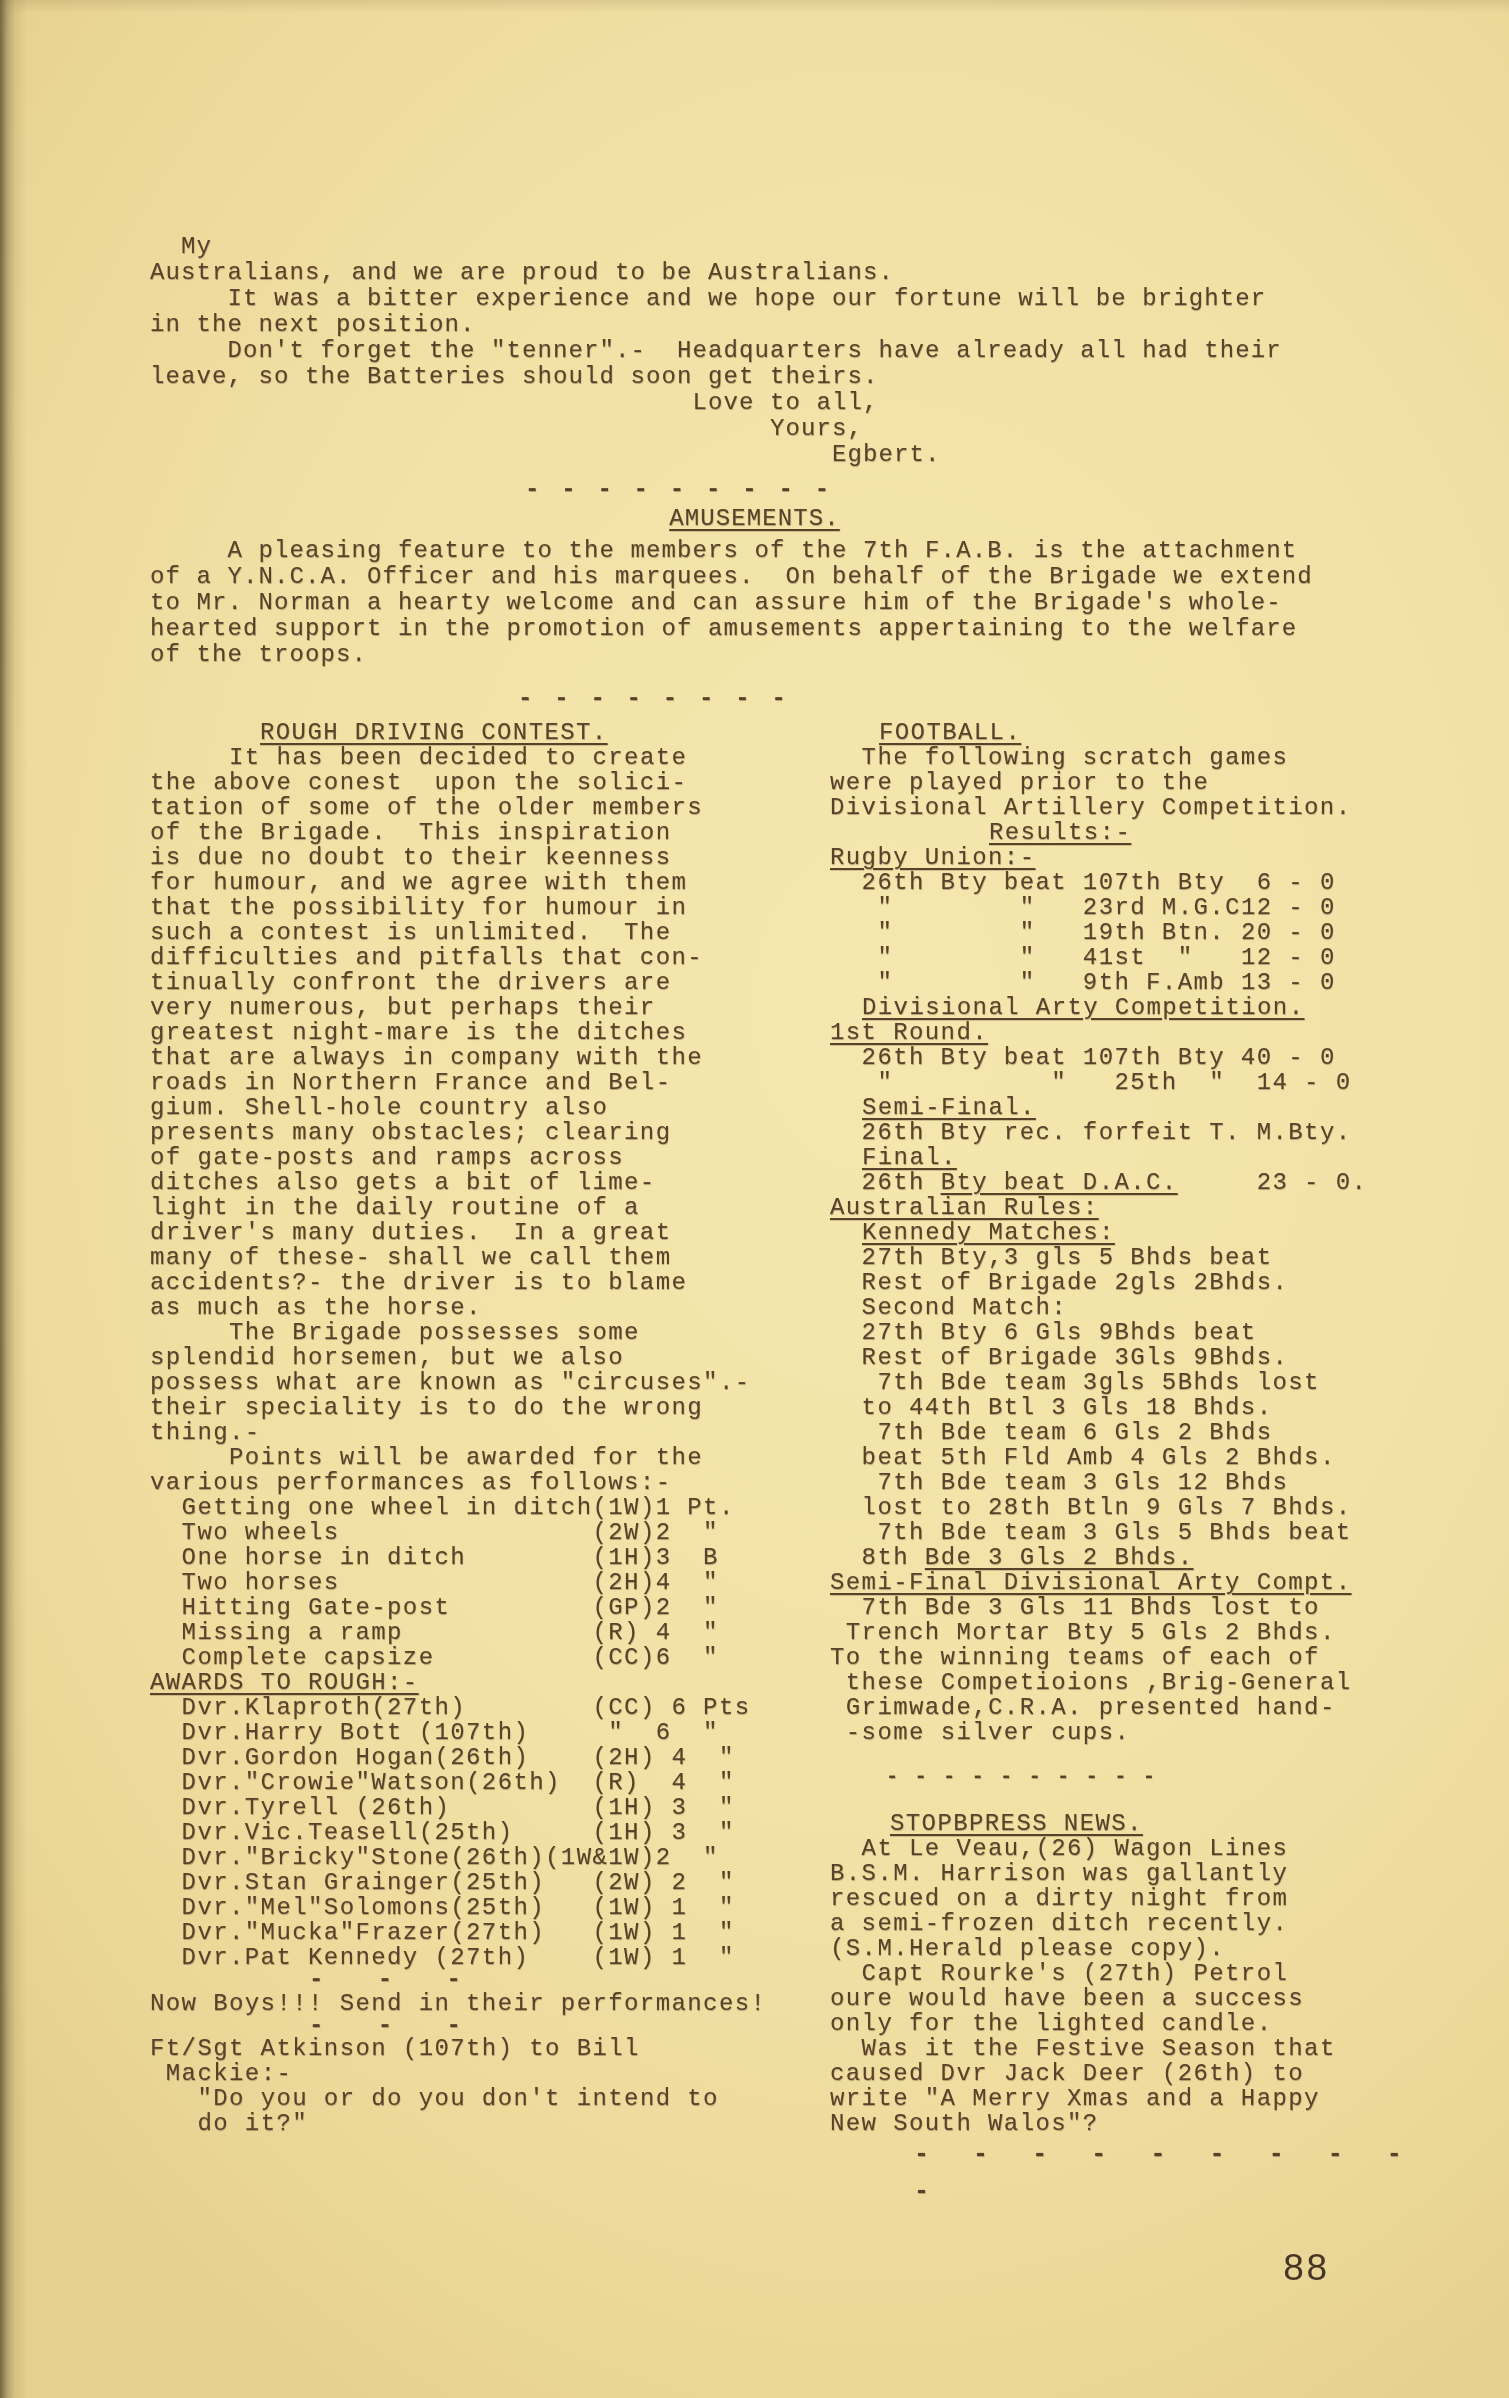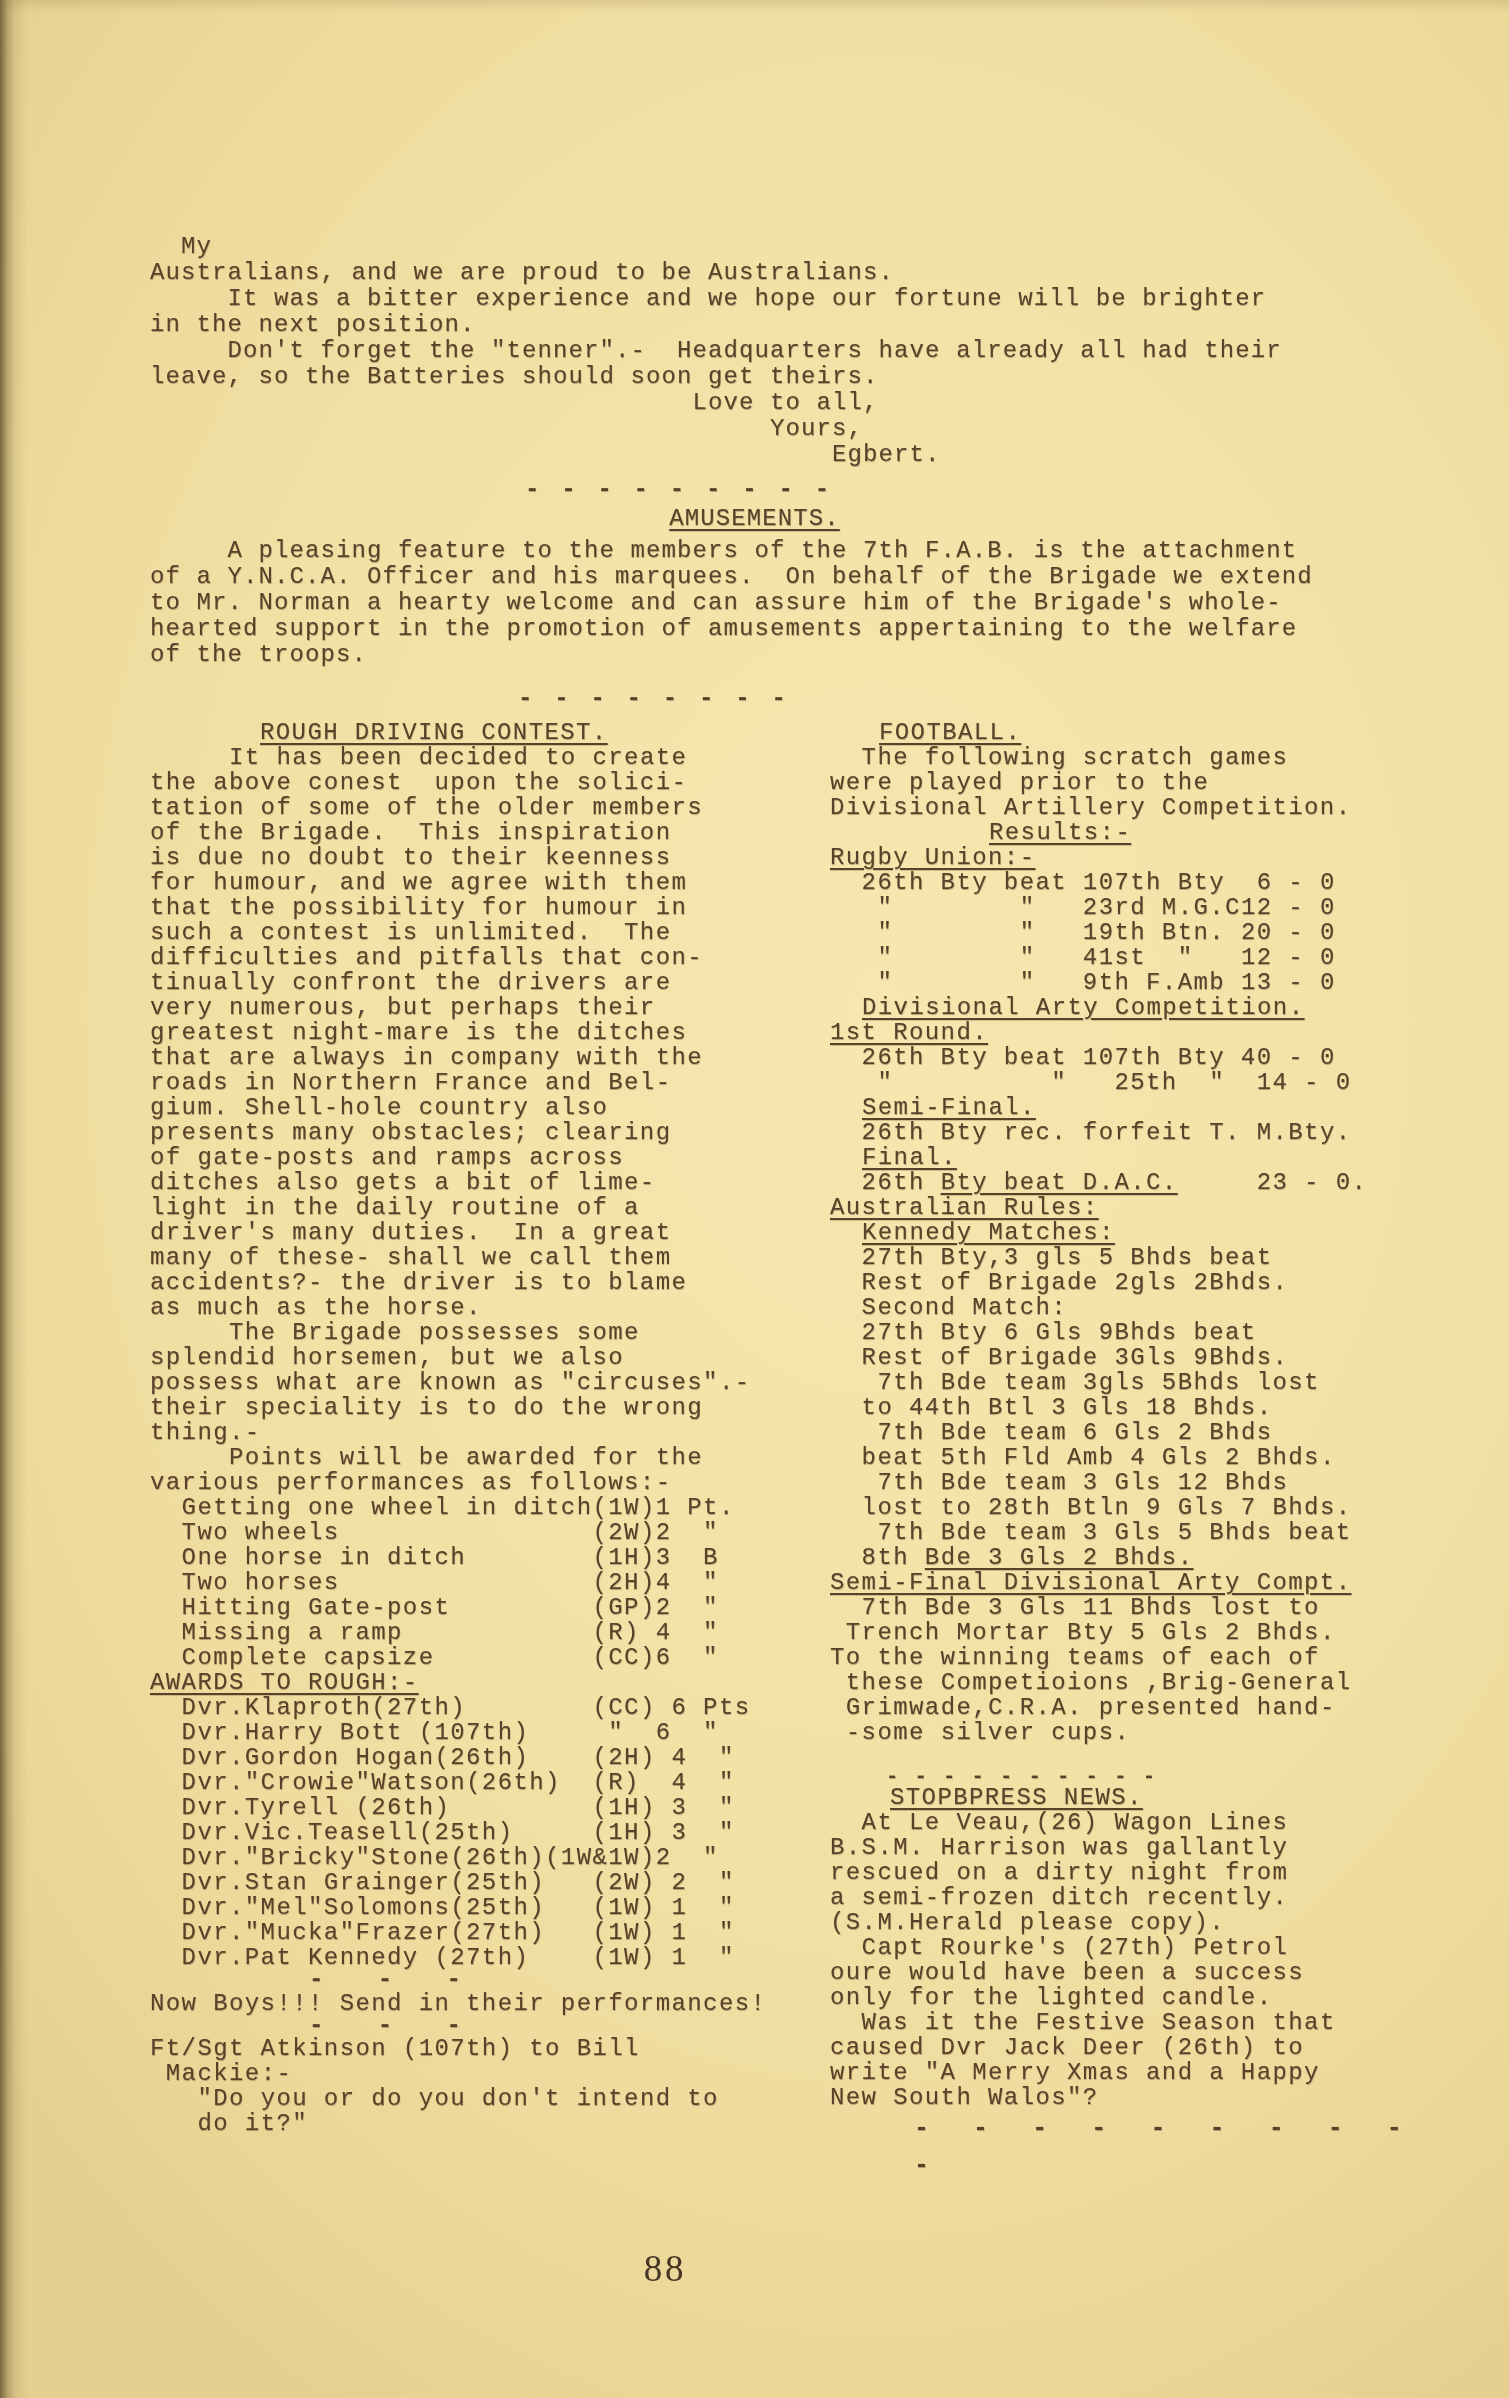--- a/index.html
+++ b/index.html
@@ -23,25 +23,25 @@
   .gap{height:22.5px;}
   #letter{position:absolute;left:150px;top:234px;width:1255px;}
   #amuse-title{position:absolute;left:0;top:506px;width:1509px;text-align:center;}
   #amuse-body{position:absolute;left:150px;top:538px;width:1255px;font-family:Liberation Mono, monospace;}
   #leftcol{position:absolute;left:150px;top:720px;width:646px;}
   #rightcol{position:absolute;left:830px;top:720px;width:600px;}
   .t-rough{padding-left:110px;}
   .t-football{padding-left:49px;}
   .t-results{padding-left:159px;}
   .t-ind2{padding-left:32px;}
-  .t-stop{padding-left:60px;}
+  .t-stop{padding-left:60px;margin-top:26px;}
   .overline-dashes{line-height:17px;padding-left:56px;font-size:20.6px;font-weight:bold;letter-spacing:1.9px;}
   .bottom-dashes{line-height:37px;padding-left:84px;font-weight:bold;letter-spacing:4.7px;font-size:25px;}
-  #pagenum{position:absolute;left:0;top:2247px;width:1330px;text-align:center;
-    font-family:Liberation Serif, serif;font-size:37px;letter-spacing:2.8px;color:#473626;text-shadow:none;}
+  #pagenum{position:absolute;left:0;top:2247px;width:1330px;text-align:right;
+    font-family:Liberation Sans, sans-serif;font-size:37px;letter-spacing:2.8px;color:#473626;text-shadow:none;}
 </style>
 </head>
 <body>
 
 <div id="page">
 
   <div id="letter" class="pre topblock">  My
 Australians, and we are proud to be Australians.
      It was a bitter experience and we hope our fortune will be brighter
 in the next position.

